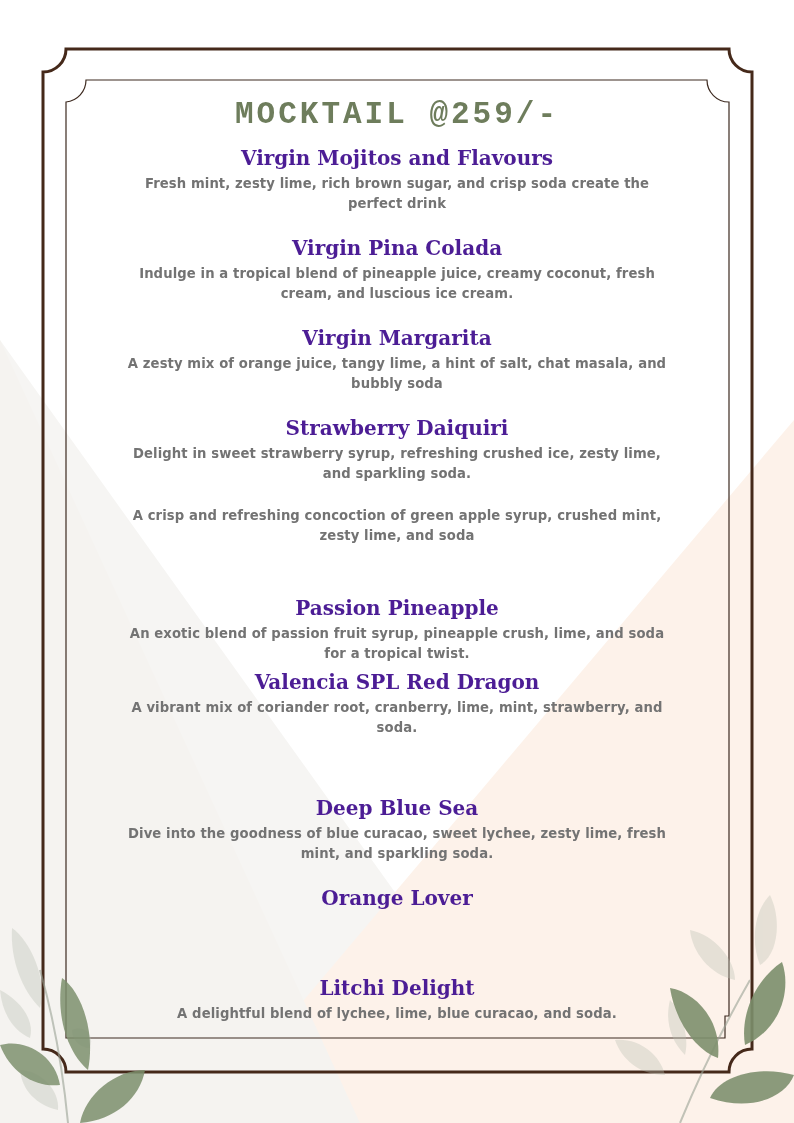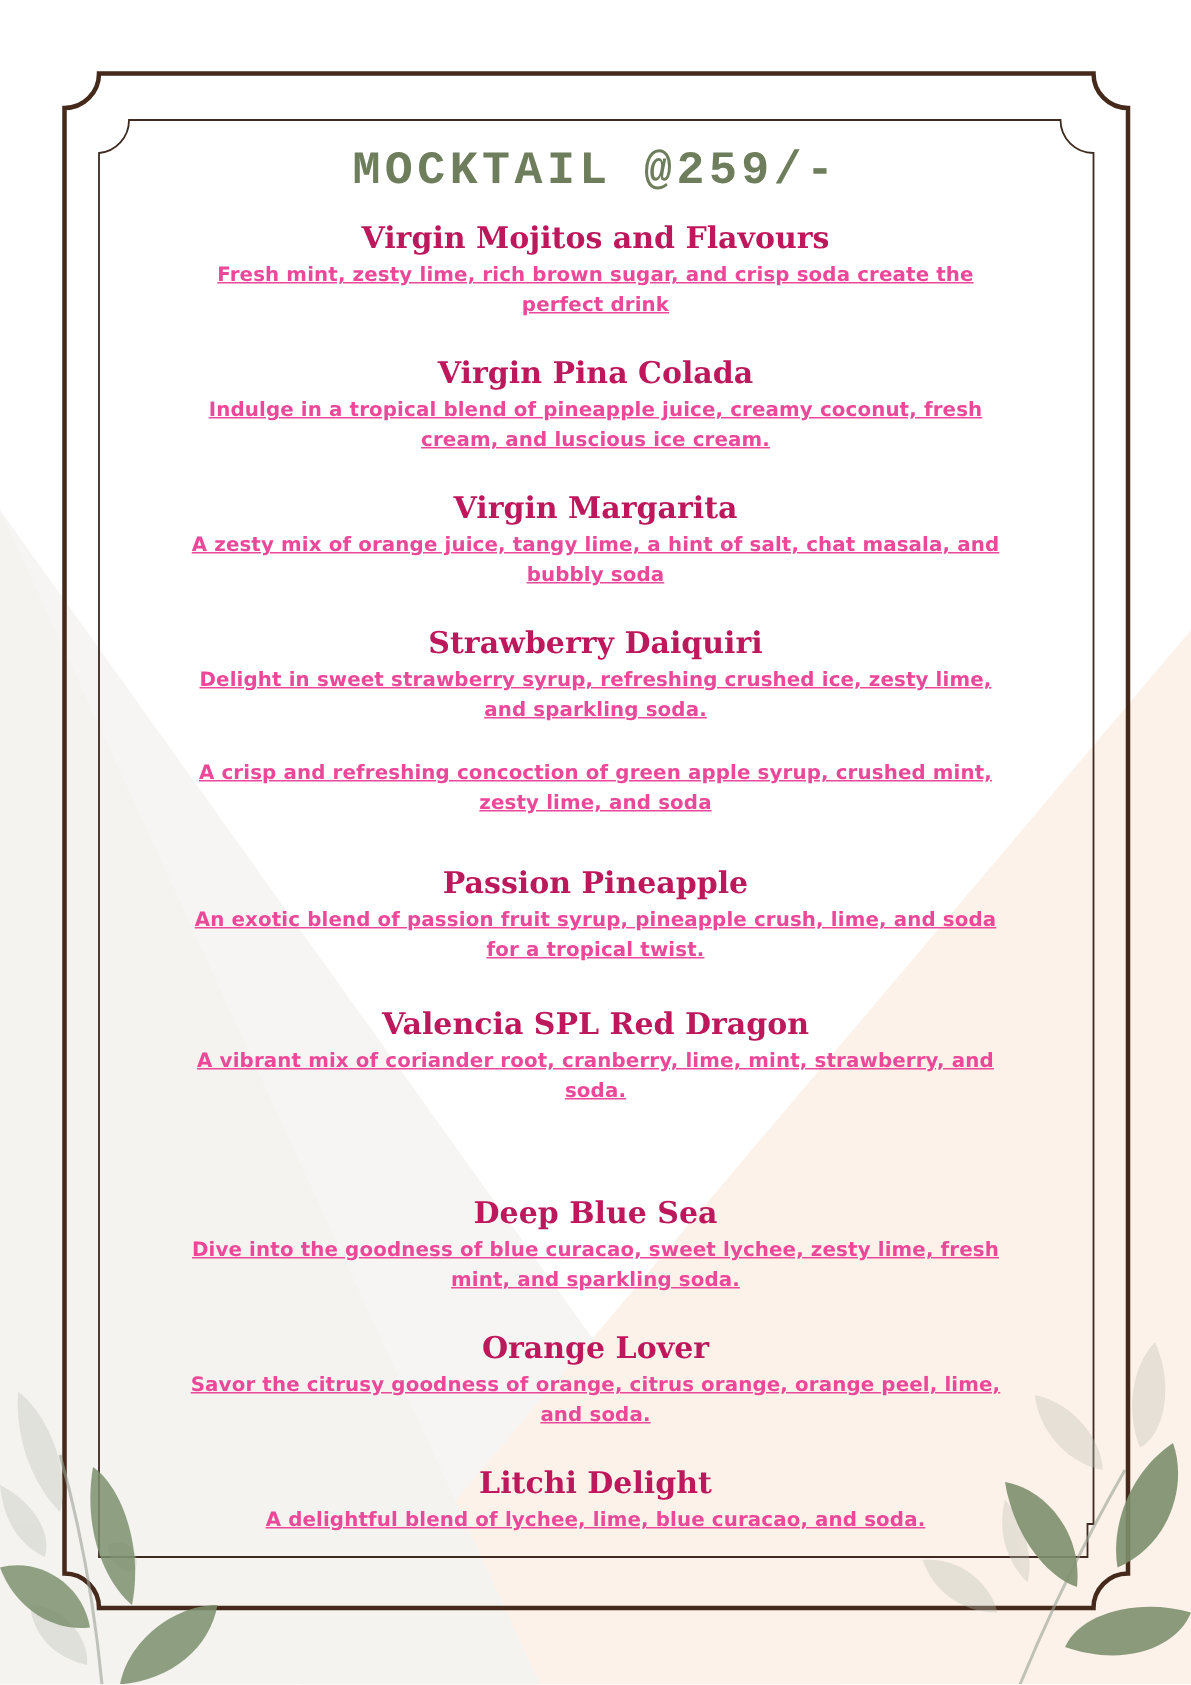--- a/index.html
+++ b/index.html
@@ -22,35 +22,34 @@
       color: #6e7d5c;
       margin: 0;
       height: 50px;
       line-height: 50px;
     }
     .item { position: absolute; left: 0; width: 654px; text-align: center; }
     .item-name {
       font-family: "DejaVu Serif", serif;
       font-size: 20px;
       font-weight: bold;
-      color: #be185d;
+      color: #4c1d95;
       line-height: 24px;
       height: 24px;
       margin: 0 0 4px 0;
     }
     .item-desc {
       font-family: "DejaVu Sans", sans-serif;
       font-size: 13.2px;
       font-weight: bold;
-      color: #ec4899;
+      color: #737373;
       line-height: 20px;
       margin: 0 auto;
       width: 545px;
       letter-spacing: 0.1px;
-      text-decoration: underline;
     }
     .leaves { position: absolute; z-index: 3; pointer-events: none; }
   </style>
 </head>
 <body>
 
 <svg class="bg-layer" viewBox="0 0 794 1123" xmlns="http://www.w3.org/2000/svg">
   <polygon points="0,340 0,1123 560,1123" fill="#f6f5f3"></polygon>
   <polygon points="794,420 794,1123 200,1123" fill="#fdf2ea"></polygon>
   <polygon points="0,340 360,1123 0,1123" fill="#f5f3f0"></polygon>
@@ -78,35 +77,34 @@
     <div class="item-name">Virgin Margarita</div>
     <div class="item-desc">A zesty mix of orange juice, tangy lime, a hint of salt, chat masala, and bubbly soda</div>
   </div>
   <div class="item" style="top:326px">
     <div class="item-name">Strawberry Daiquiri</div>
     <div class="item-desc">Delight in sweet strawberry syrup, refreshing crushed ice, zesty lime, and sparkling soda.</div>
   </div>
   <div class="item" style="top:416px">
     <div class="item-desc">A crisp and refreshing concoction of green apple syrup, crushed mint, zesty lime, and soda</div>
   </div>
-  <div class="item" style="top:486px">
+  <div class="item" style="top:506px">
     <div class="item-name">Passion Pineapple</div>
     <div class="item-desc">An exotic blend of passion fruit syrup, pineapple crush, lime, and soda for a tropical twist.</div>
   </div>
   <div class="item" style="top:580px">
     <div class="item-name">Valencia SPL Red Dragon</div>
     <div class="item-desc">A vibrant mix of coriander root, cranberry, lime, mint, strawberry, and soda.</div>
   </div>
   <div class="item" style="top:706px">
     <div class="item-name">Deep Blue Sea</div>
     <div class="item-desc">Dive into the goodness of blue curacao, sweet lychee, zesty lime, fresh mint, and sparkling soda.</div>
   </div>
   <div class="item" style="top:796px">
     <div class="item-name">Orange Lover</div>
-    <div class="item-desc">Savor the citrusy goodness of orange, citrus orange, orange peel, lime, and soda.</div>
   </div>
   <div class="item" style="top:886px">
     <div class="item-name">Litchi Delight</div>
     <div class="item-desc" style="width:600px;margin-left:27px">A delightful blend of lychee, lime, blue curacao, and soda.</div>
   </div>
 </div>
 
 <svg class="leaves" style="left:0;top:920px;width:170px;height:203px" viewBox="0 0 170 203" xmlns="http://www.w3.org/2000/svg">
   <g opacity="0.35" fill="#b9bfb2">
     <path d="M12 8 C 30 20, 48 60, 40 88 C 22 70, 10 40, 12 8 Z"></path>

